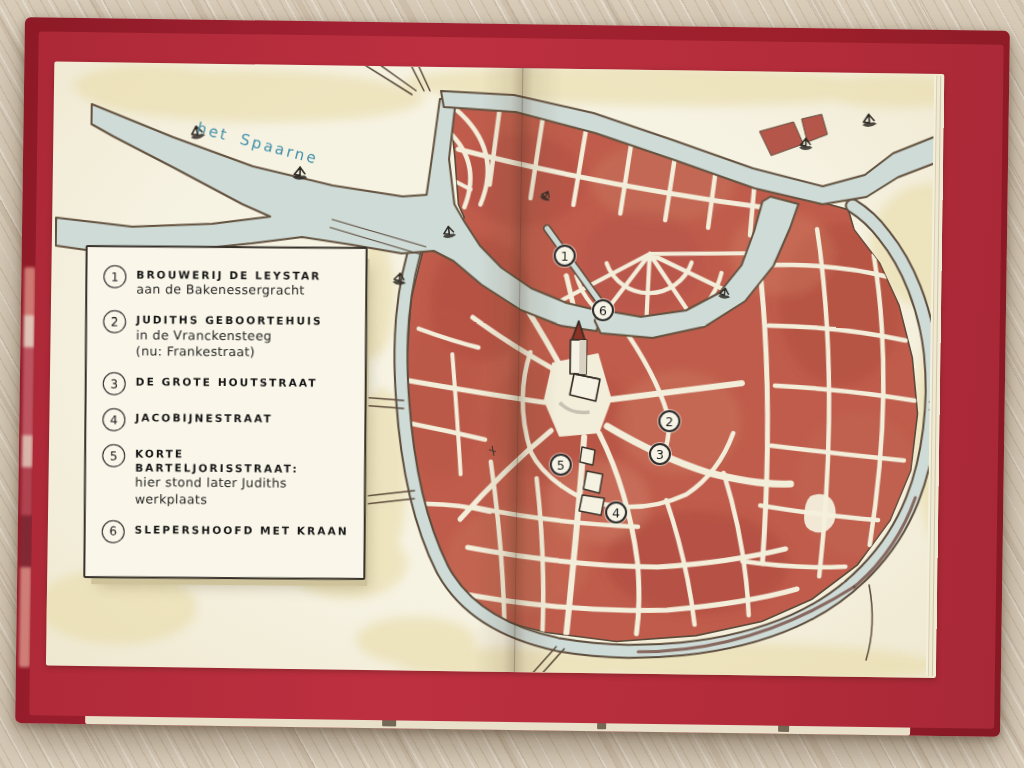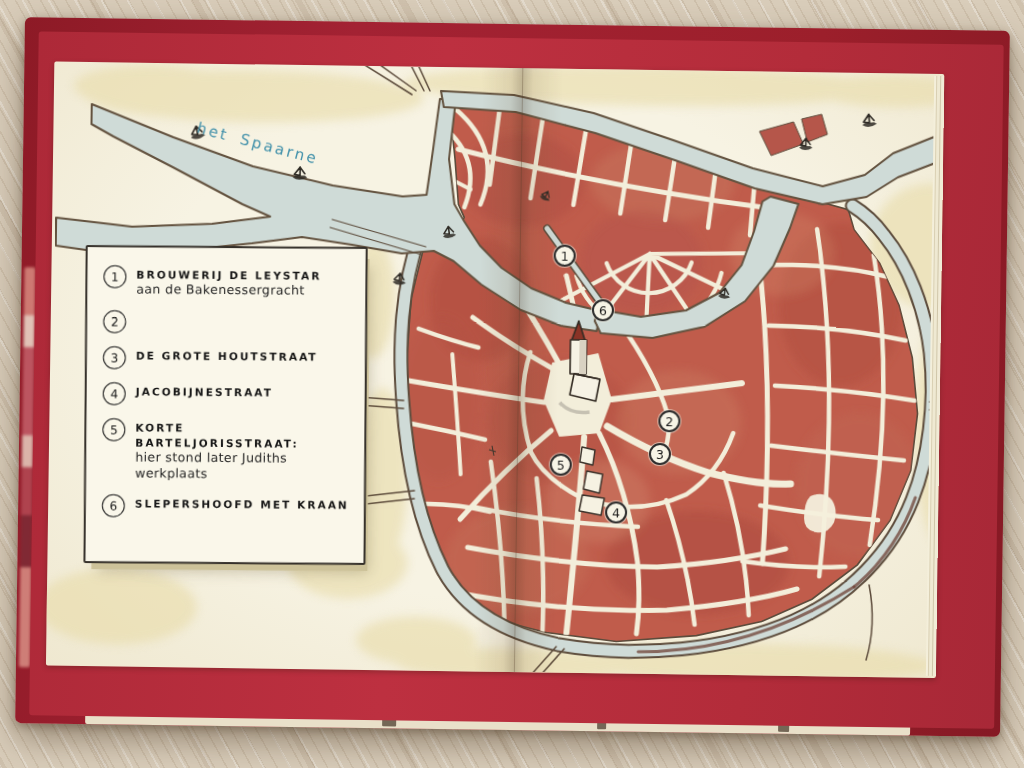--- a/index.html
+++ b/index.html
@@ -229,20 +229,25 @@
   <div class="legend-item">
     <span class="num-circle">1</span>
     <div class="legend-text">
       <div class="legend-title">BROUWERIJ DE LEYSTAR</div>
     <div class="legend-line">aan de Bakenessergracht</div>
           </div>
   </div>
 
   <div class="legend-item">
     <span class="num-circle">2</span>
+    <div class="legend-text">
+      <div class="legend-title">JUDITHS GEBOORTEHUIS</div>
+    <div class="legend-line">in de Vranckensteeg</div>
+            <div class="legend-line">(nu: Frankestraat)</div>
+          </div>
   </div>
 
   <div class="legend-item">
     <span class="num-circle">3</span>
     <div class="legend-text">
       <div class="legend-title">DE GROTE HOUTSTRAAT</div>
     </div>
   </div>
 
   <div class="legend-item">

